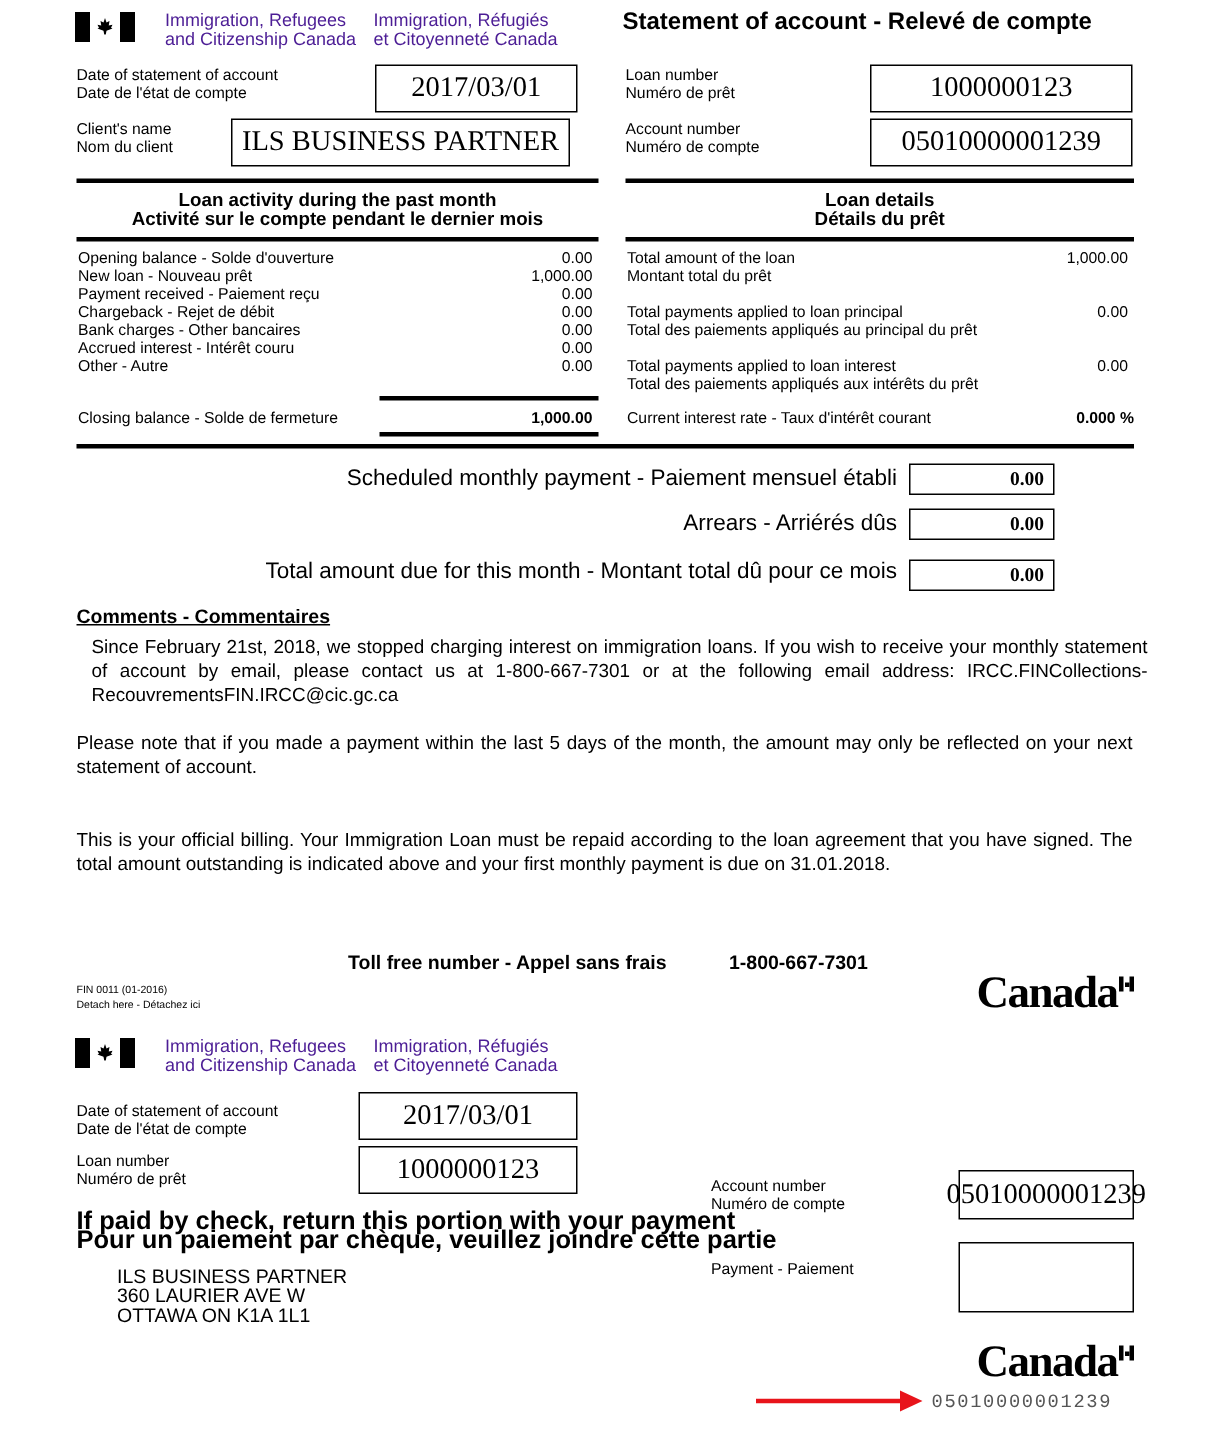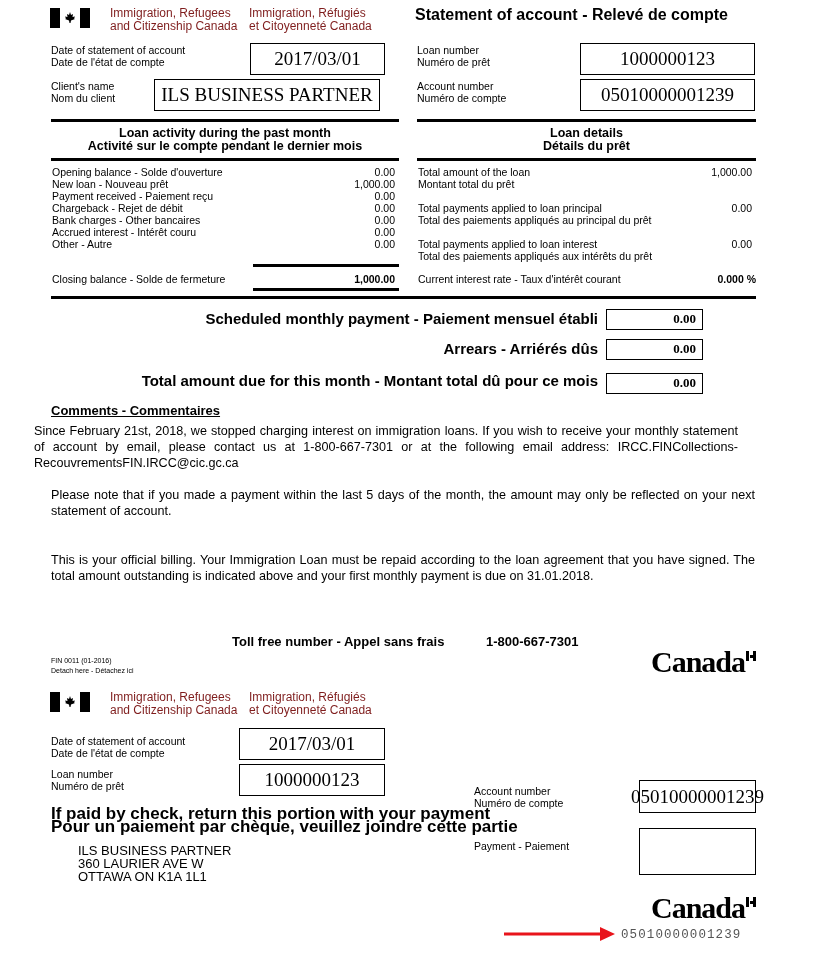--- a/index.html
+++ b/index.html
@@ -3,26 +3,26 @@
 <meta charset="utf-8">
 <style>
   html, body { margin: 0; padding: 0; background: #ffffff; }
   body { width: 820px; height: 954px; position: relative; overflow: hidden; font-family: "Liberation Sans", sans-serif; color: #000; }
   .abs { position: absolute; }
   .small { font-size: 10.5px; line-height: 12px; }
   .box { position: absolute; border: 1.5px solid #000; box-sizing: border-box; display: flex; align-items: center; justify-content: center; font-family: "Liberation Serif", serif; font-size: 19px; }
   .flag { position: absolute; width: 40px; height: 20px; display: flex; }
   .flag .bar { width: 10px; height: 20px; background: #000; }
   .flag .mid { width: 20px; height: 20px; background: #fff; display: flex; align-items: center; justify-content: center; }
-  .dept { position: absolute; font-size: 12px; line-height: 13px; color: #7f1d1d; }
+  .dept { position: absolute; font-size: 12px; line-height: 13px; color: #4c1d95; }
   .rule { position: absolute; background: #000; }
   .sect-title { position: absolute; text-align: center; font-weight: bold; font-size: 12.5px; line-height: 13px; }
   .row { position: absolute; font-size: 10.5px; line-height: 12px; display: flex; justify-content: space-between; }
   .bold { font-weight: bold; }
-  .summary-label { position: absolute; font-weight: bold; font-size: 15px; text-align: center; }
+  .summary-label { position: absolute; font-weight: normal; font-size: 15px; text-align: center; }
   .sbox { position: absolute; border: 1.3px solid #000; box-sizing: border-box; font-family: "Liberation Serif", serif; font-size: 13px; font-weight: bold; text-align: right; padding-right: 6px; line-height: 18px; }
   .para { position: absolute; font-size: 12.6px; line-height: 16px; text-align: justify; }
   .canada { position: absolute; font-family: "Liberation Serif", serif; font-weight: bold; font-size: 30px; letter-spacing: -1px; }
 </style>
 </head>
 <body>
 
 <div class="flag" style="left:50px; top:8px;">
   <div class="bar"></div>
   <div class="mid">
@@ -148,21 +148,21 @@
 <div class="summary-label" style="right:222px; top:310px;">Scheduled monthly payment - Paiement mensuel établi</div>
 <div class="sbox" style="left:606px; top:309px; width:97px; height:21px;">0.00</div>
 
 <div class="summary-label" style="right:222px; top:340px;">Arrears - Arriérés dûs</div>
 <div class="sbox" style="left:606px; top:339px; width:97px; height:21px;">0.00</div>
 
 <div class="summary-label" style="right:222px; top:372px;">Total amount due for this month - Montant total dû pour ce mois</div>
 <div class="sbox" style="left:606px; top:373px; width:97px; height:21px;">0.00</div>
 
 <div class="abs" style="left:51px; top:403px; font-size:13px; font-weight:bold; text-decoration:underline;">Comments - Commentaires</div>
-<div class="para" style="left:34px; top:423px; width:704px;">Since February 21st, 2018, we stopped charging interest on immigration loans.  If you wish to receive your monthly statement of account by email, please contact us at 1-800-667-7301 or at the following email address: IRCC.FINCollections-RecouvrementsFIN.IRCC@cic.gc.ca</div>
+<div class="para" style="left:61px; top:423px; width:704px;">Since February 21st, 2018, we stopped charging interest on immigration loans.  If you wish to receive your monthly statement of account by email, please contact us at 1-800-667-7301 or at the following email address: IRCC.FINCollections-RecouvrementsFIN.IRCC@cic.gc.ca</div>
 <div class="para" style="left:51px; top:487px; width:704px;">Please note that if you made a payment within the last 5 days of the month, the amount may only be reflected on your next statement of account.</div>
 <div class="para" style="left:51px; top:552px; width:704px;">This is your official billing. Your Immigration Loan must be repaid according to the loan agreement that you have signed. The total amount outstanding is indicated above and your first monthly payment is due on 31.01.2018.</div>
 
 <div class="abs" style="left:232px; top:634px; font-size:13px; font-weight:bold;">Toll free number - Appel sans frais</div>
 <div class="abs" style="left:486px; top:634px; font-size:13px; font-weight:bold;">1-800-667-7301</div>
 
 <div class="abs" style="left:51px; top:656px; font-size:7px; line-height:10px;">FIN 0011 (01-2016)</div>
 <div class="abs" style="left:51px; top:666px; font-size:7px; line-height:10px;">Detach here - Détachez ici</div>
 
 <div class="canada" style="left:651px; top:645px;">

